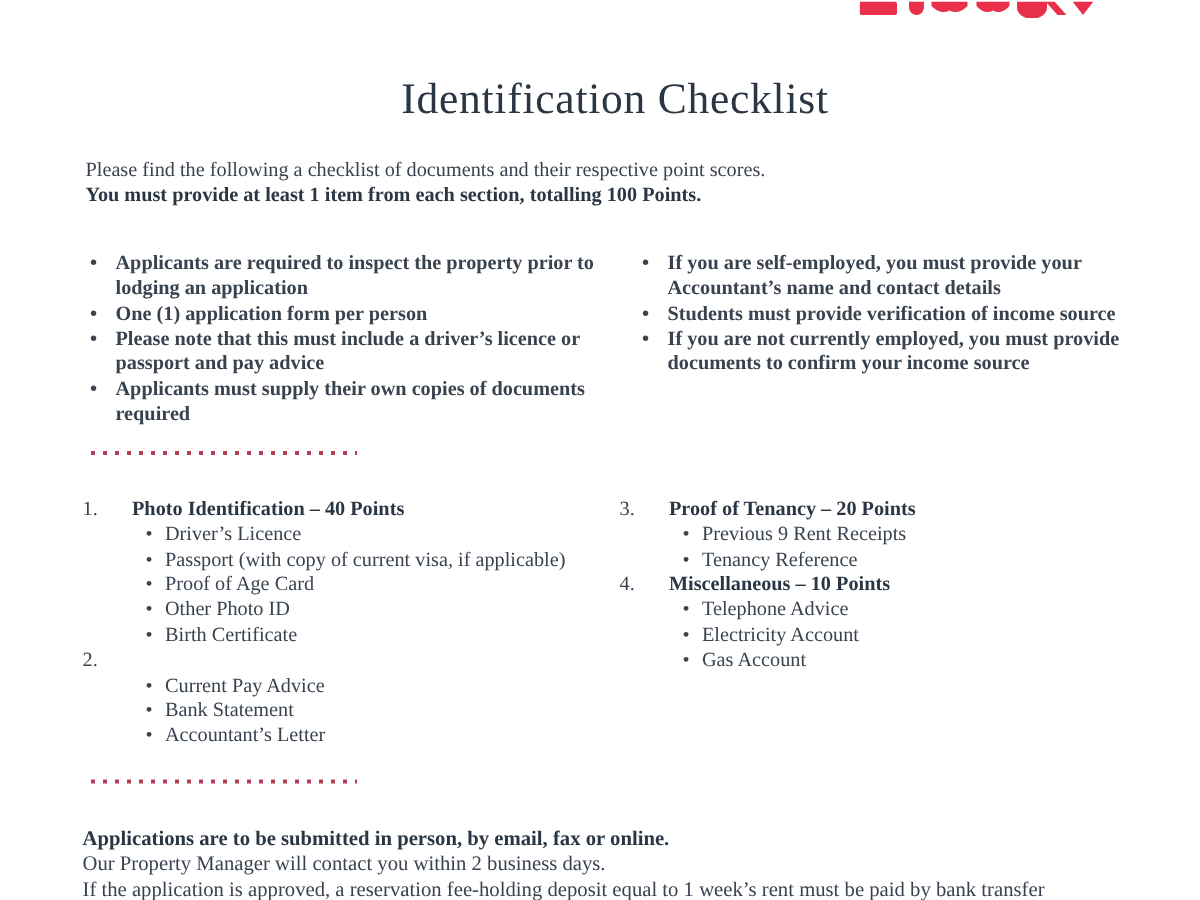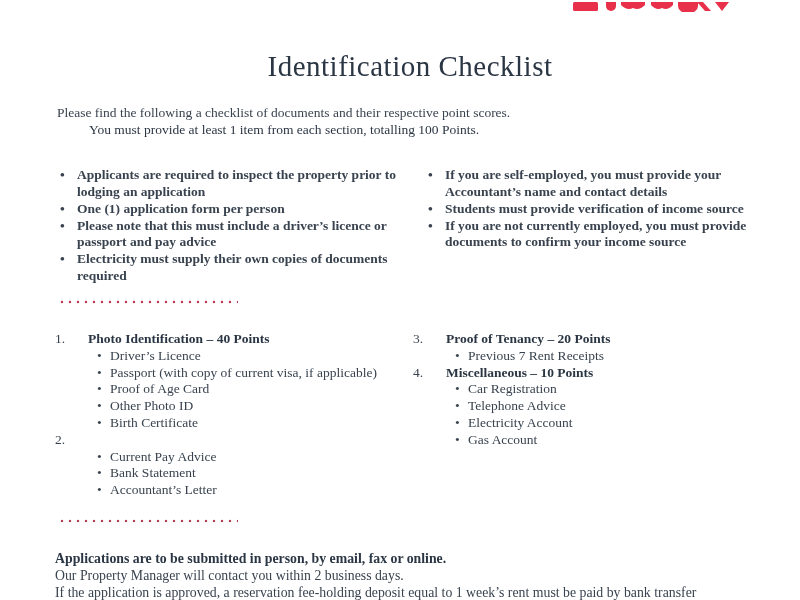--- a/index.html
+++ b/index.html
@@ -21,21 +21,21 @@
   .title {
     position: absolute; left: 0; top: 50px; width: 800px;
     text-align: center;
     font-size: 29px; font-weight: 400; color: #2b3644;
     letter-spacing: 0.5px;
     margin-left: 10px;
   }
 
   
   .intro { position: absolute; left: 57px; top: 104px; width: 560px; font-size: 13.5px; line-height: 17px; }
-  .intro .bold { font-weight: 400; color: #2b3644; margin-left: 32px; }
+  .intro .bold { font-weight: 700; color: #2b3644; }
 
   
   .notes { position: absolute; top: 167px; font-size: 13.5px; line-height: 16.6px; }
   .notes-left  { left: 48px;  width: 360px; }
   .notes-right { left: 416px; width: 360px; }
   .notes ul { list-style: none; }
   .notes li { position: relative; padding-left: 29px; margin-bottom: 0.5px; font-weight: bold; }
   .notes li::before {
     content: "•"; position: absolute; left: 12px; top: 0;
     color: #39434f; font-size: 13.5px;
@@ -91,21 +91,21 @@
   <div class="intro">
     <div>Please find the following a checklist of documents and their respective point scores.</div>
     <div class="bold">You must provide at least 1 item from each section, totalling 100 Points.</div>
   </div>
 
   <div class="notes notes-left">
     <ul>
       <li>Applicants are required to inspect the property prior to lodging an application</li>
       <li>One (1) application form per person</li>
       <li>Please note that this must include a driver’s licence or passport and pay advice</li>
-      <li>Electricity must supply their own copies of documents required</li>
+      <li>Applicants must supply their own copies of documents required</li>
     </ul>
   </div>
 
   <div class="notes notes-right">
     <ul>
       <li>If you are self-employed, you must provide your Accountant’s name and contact details</li>
       <li>Students must provide verification of income source</li>
       <li>If you are not currently employed, you must provide documents to confirm your income source</li>
     </ul>
   </div>
@@ -138,30 +138,30 @@
     </div>
   </div>
 
   <div class="checklist checklist-right">
     <div class="section">
       <div class="sec-head">
         <span class="sec-num">3.</span>
         <span>Proof of Tenancy – 20 Points</span>
       </div>
       <ul class="sec-items">
-        <li>Previous 7 Rent Receipts</li>
+        <li>Previous 9 Rent Receipts</li>
+        <li>Tenancy Reference</li>
       </ul>
     </div>
     <div class="section">
       <div class="sec-head">
         <span class="sec-num">4.</span>
         <span>Miscellaneous – 10 Points</span>
       </div>
       <ul class="sec-items">
-        <li>Car Registration</li>
         <li>Telephone Advice</li>
         <li>Electricity Account</li>
         <li>Gas Account</li>
       </ul>
     </div>
   </div>
 
   <div class="divider divider-2"></div>
 
   <div class="footer">

